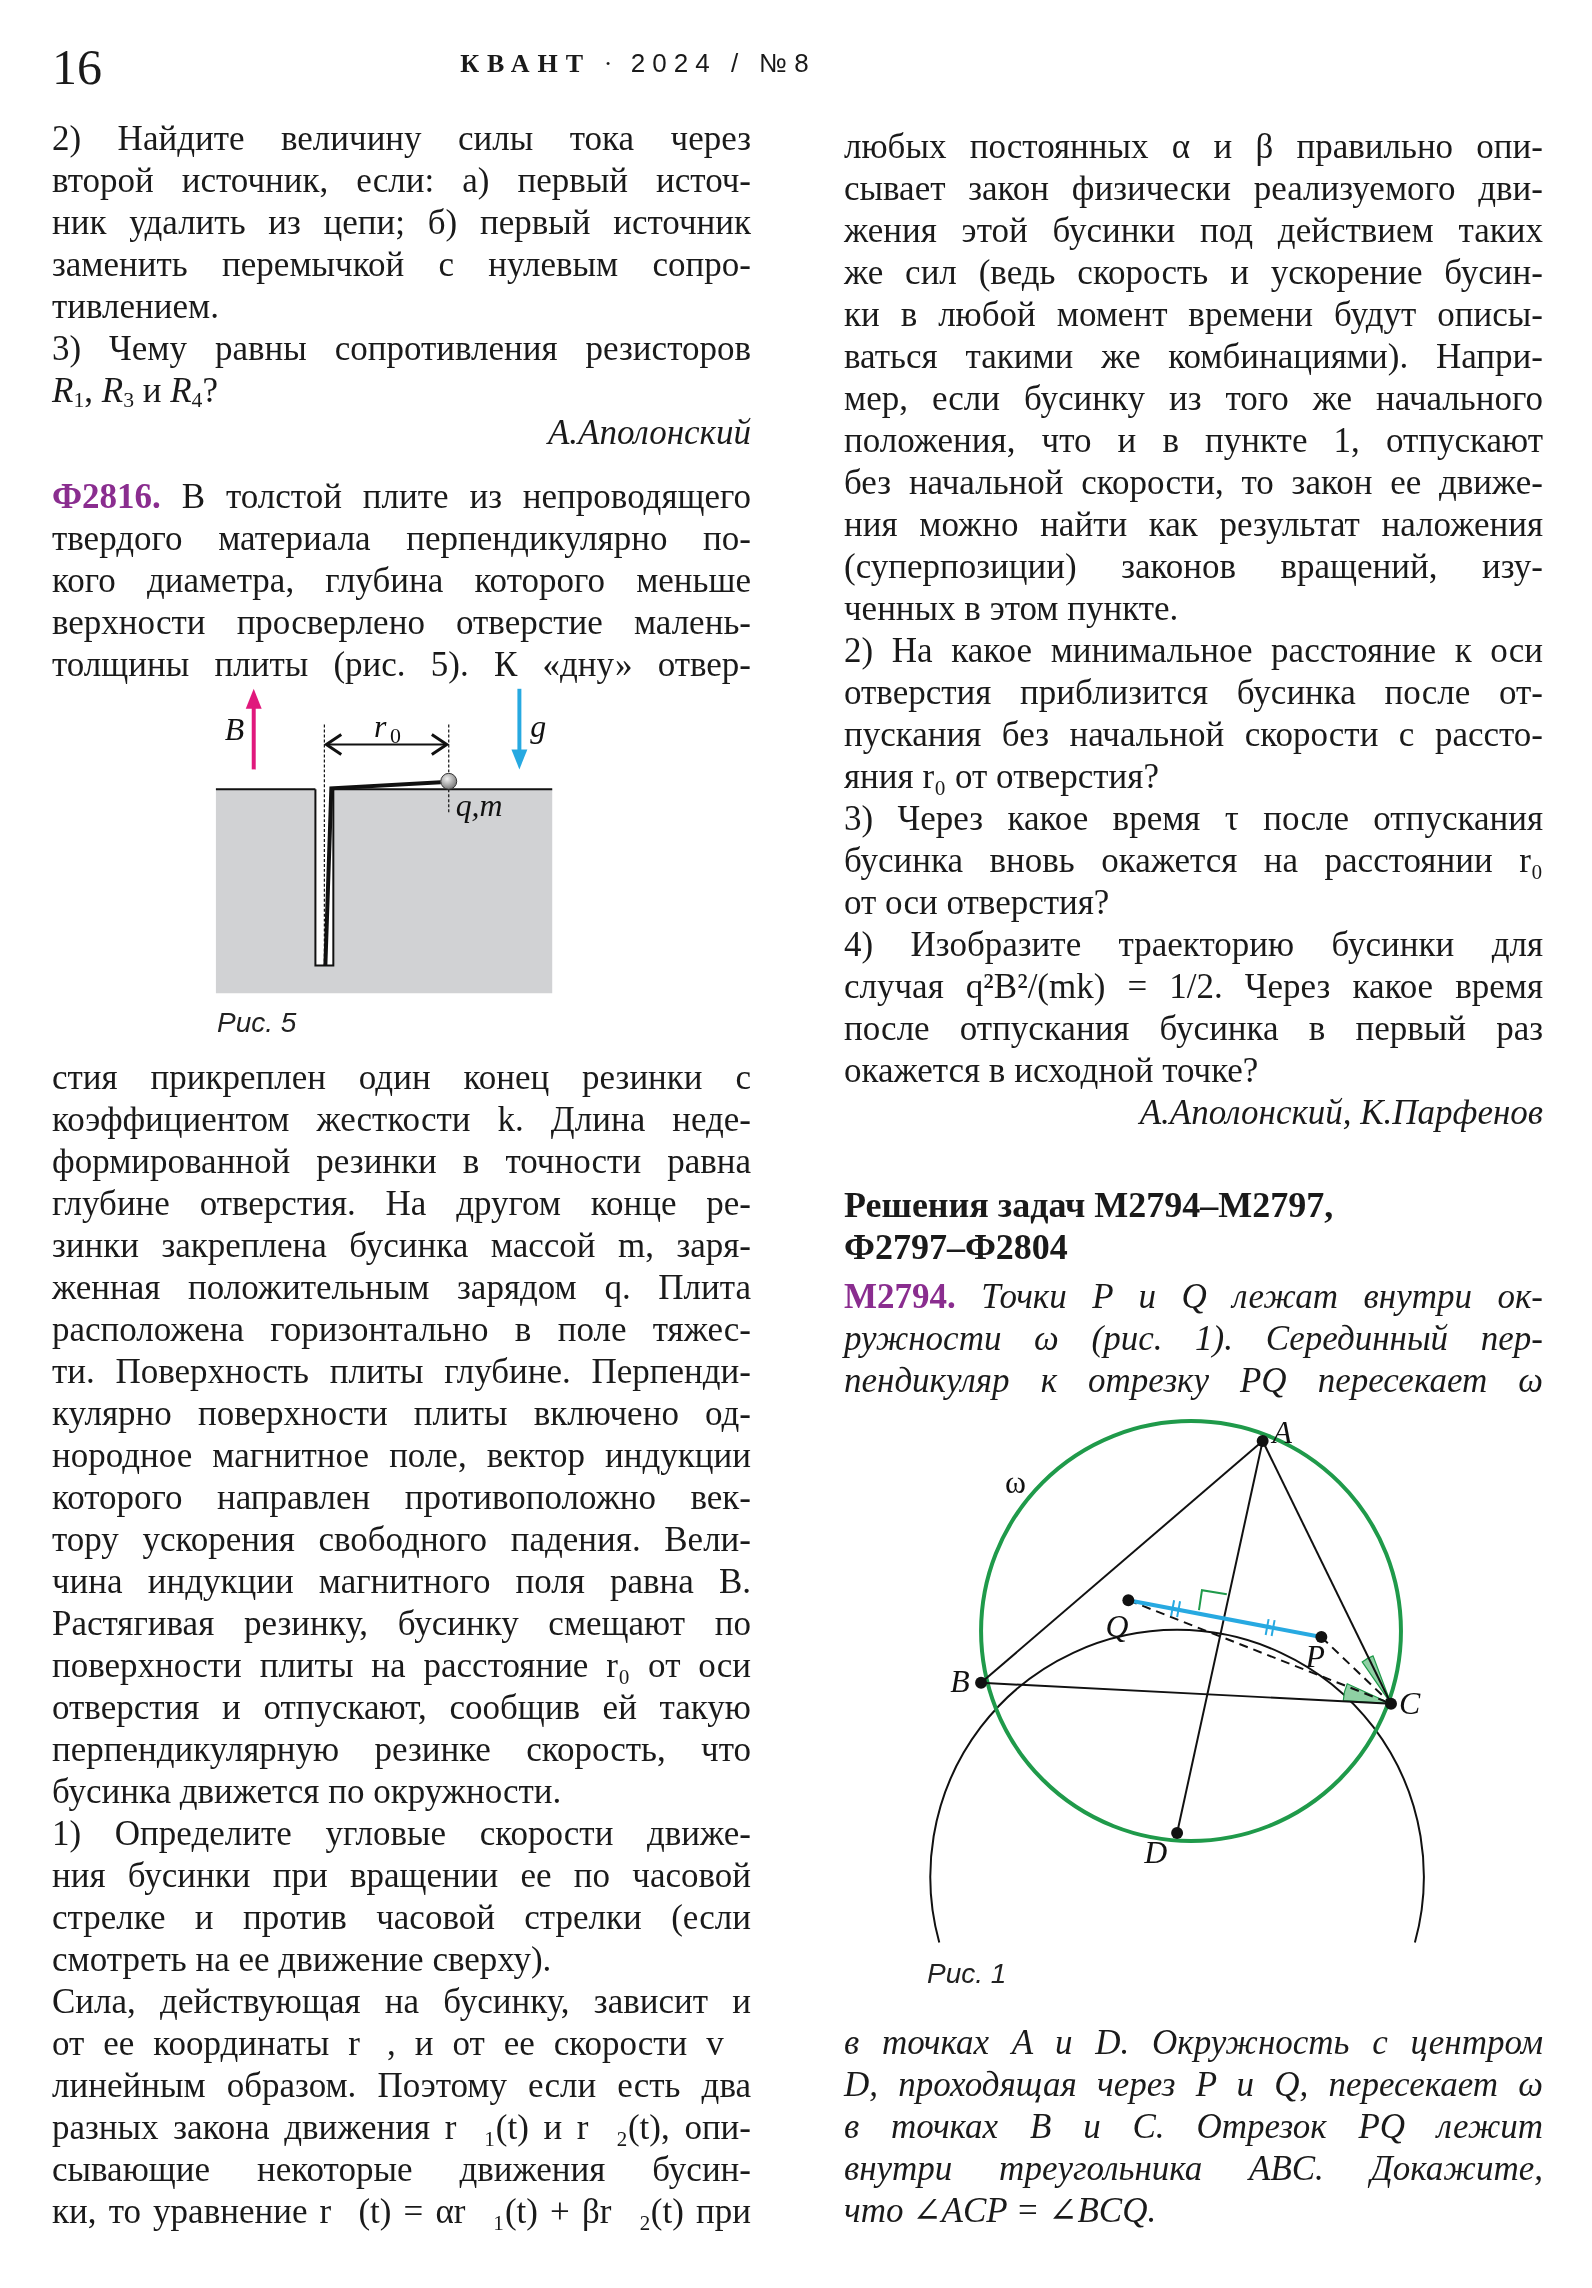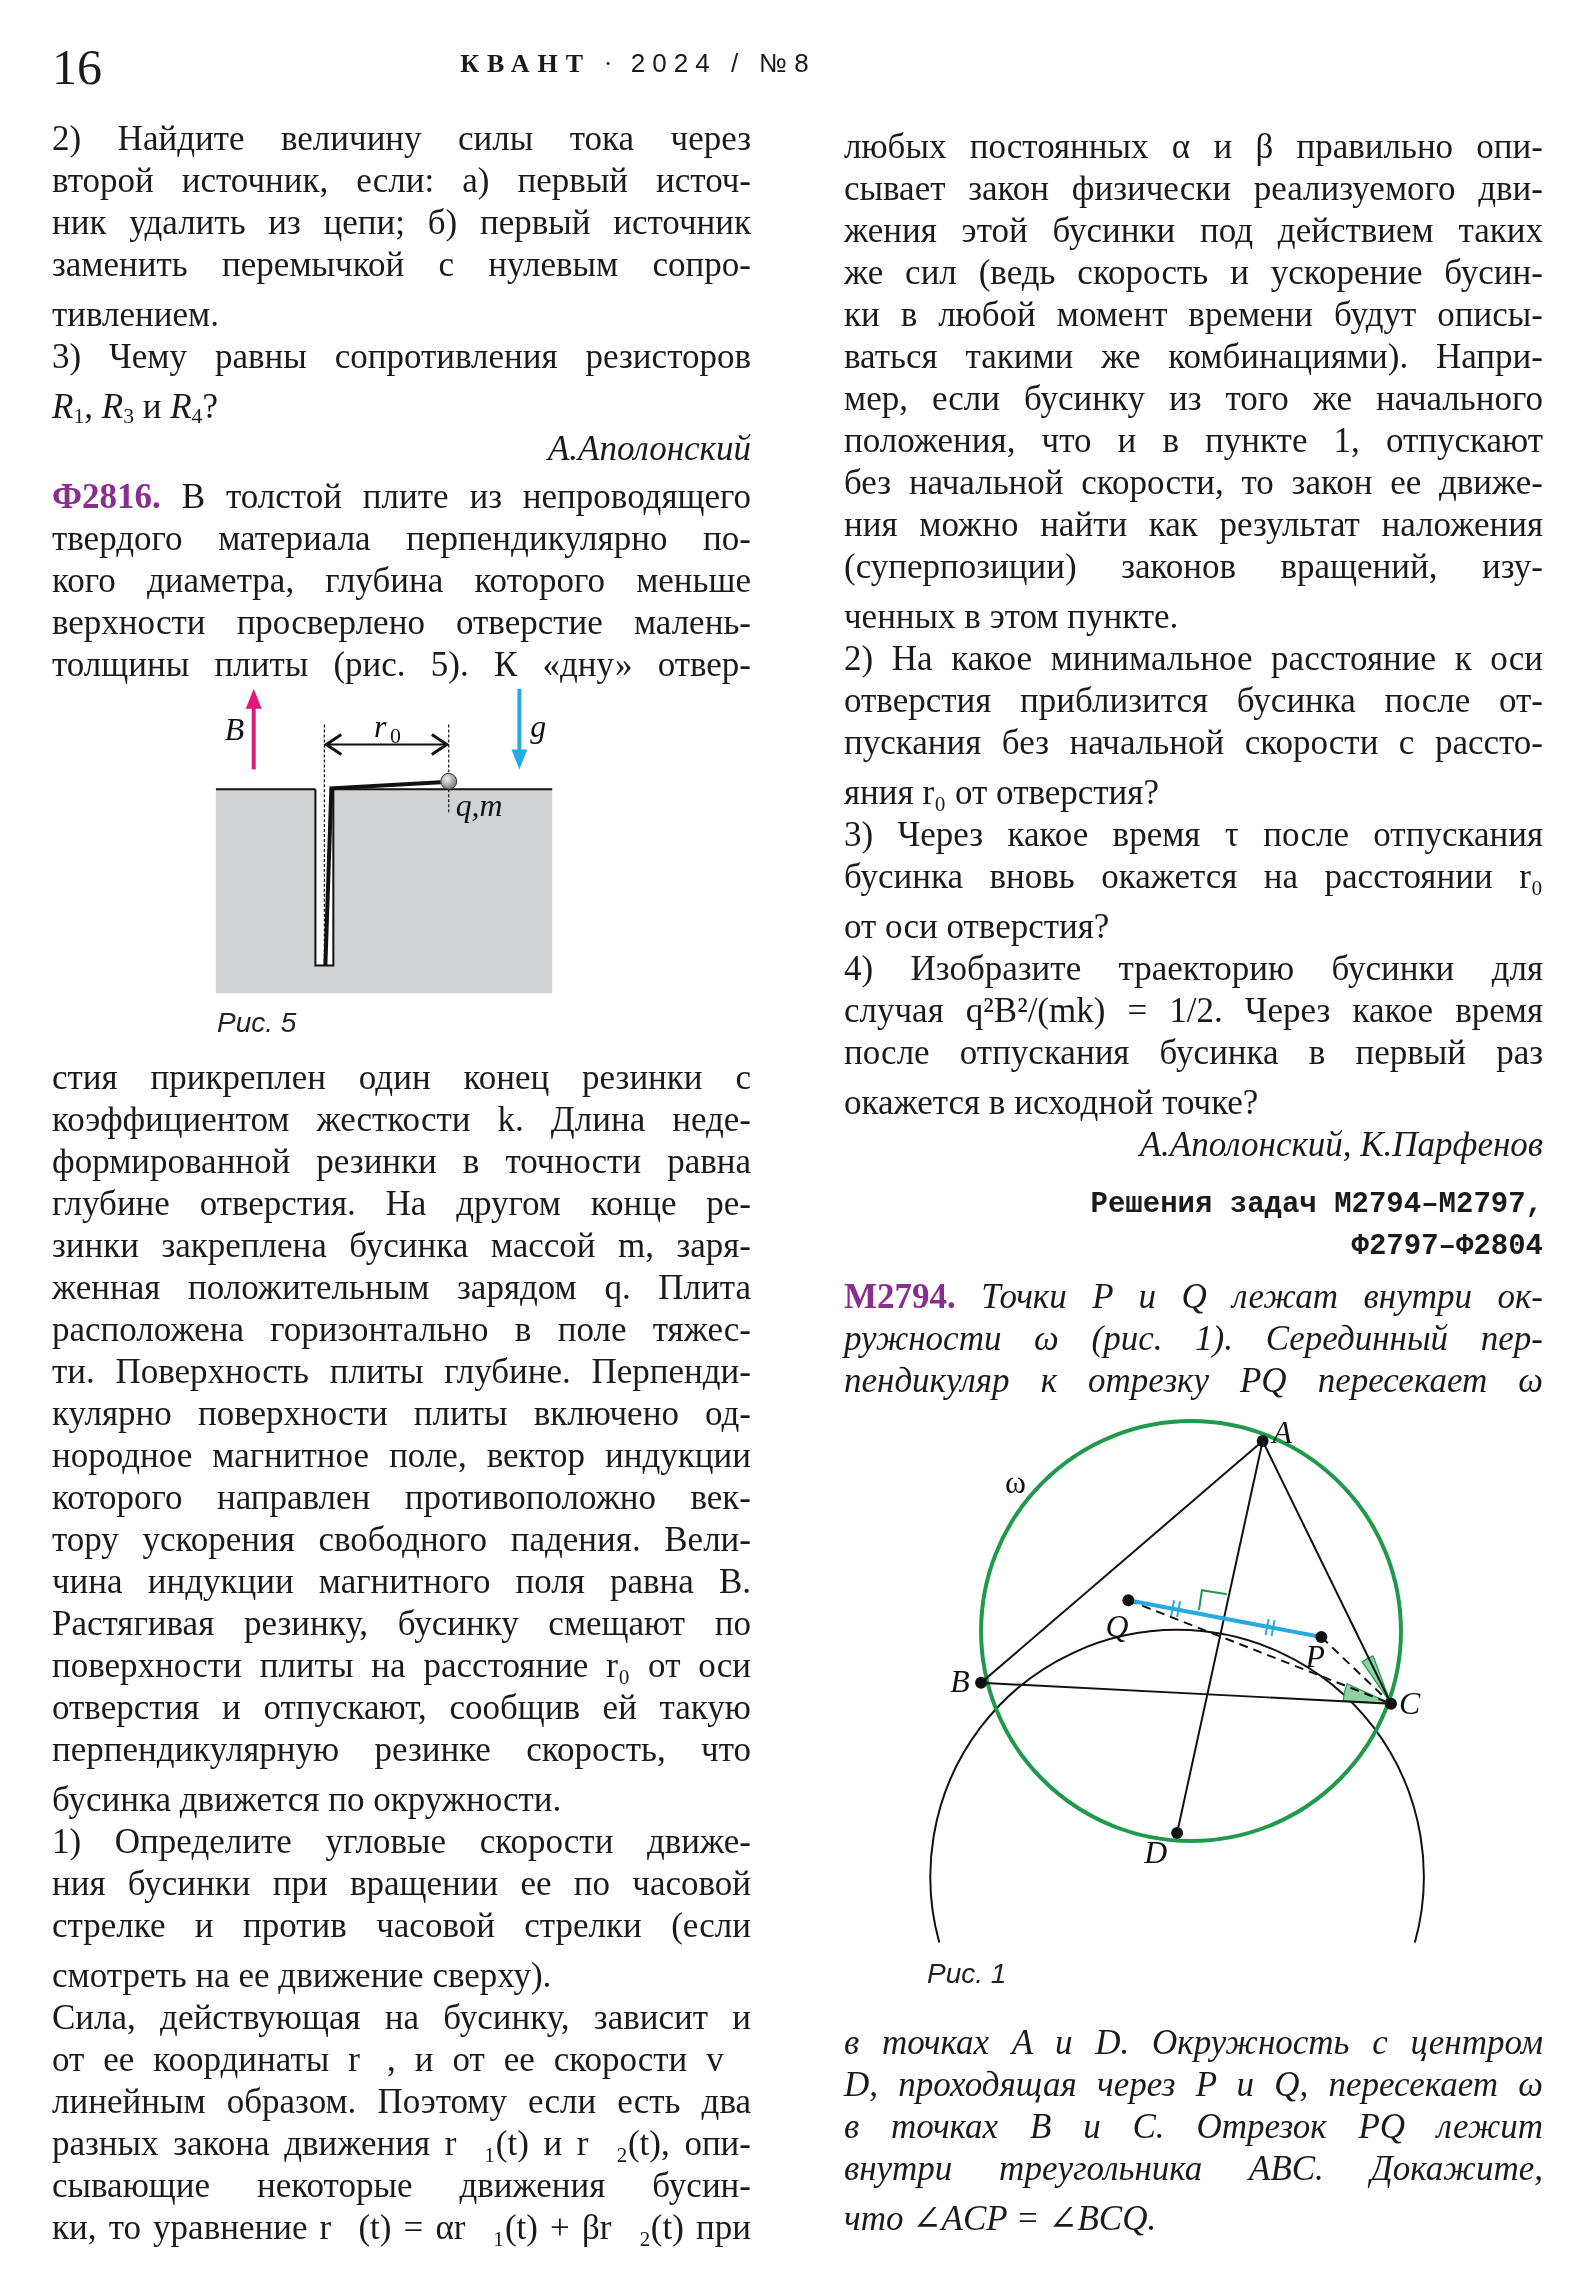--- a/index.html
+++ b/index.html
@@ -4,27 +4,27 @@
 <style>
   html,body{margin:0;padding:0;background:#fff;}
   body{width:1592px;height:2289px;position:relative;overflow:hidden;color:#1a1a1a;
        font-family:"Liberation Serif","DejaVu Serif",serif;}
   .hdr-num{position:absolute;left:52px;top:42px;font-size:50px;line-height:1;}
   .hdr-title{position:absolute;left:0;width:1276px;top:50px;text-align:center;font-size:26px;letter-spacing:6px;line-height:1;}
   .hdr-title b{font-weight:bold;letter-spacing:8px;}
   .hdr-title .issue{font-family:"Liberation Sans","DejaVu Sans",sans-serif;letter-spacing:7px;}
   .col{position:absolute;width:699px;font-size:35px;line-height:42px;text-align:justify;}
   .line{display:block;text-align:justify;text-align-last:justify;height:42px;white-space:nowrap;}
-  .line.last{text-align-last:left;margin-top:8px;}
+  .line.last{text-align-last:left;}
   .line.right{text-align:right;text-align-last:right;}
   .i{font-style:italic;}
   .pid{color:#8a2d8f;font-weight:bold;}
   .sub{font-size:0.62em;vertical-align:-0.25em;font-style:normal;}
   .author{font-style:italic;}
-  .sect{font-family:Liberation Mono, monospace;font-weight:bold;font-size:29px;line-height:42px;text-align:right;}
+  .sect{font-family:Liberation Serif, serif;font-weight:bold;font-size:36px;line-height:42px;text-align:left;}
   .cap{position:absolute;font-family:"Liberation Sans","DejaVu Sans",sans-serif;font-style:italic;font-size:28px;color:#222;}
   svg{position:absolute;left:0;top:0;}
   .lbl{font-family:"Liberation Serif","DejaVu Serif",serif;font-style:italic;font-size:32px;fill:#111;}
 </style>
 </head>
 <body>
 
 <div class="hdr-num">16</div>
 <div class="hdr-title">
   <b>КВАНТ</b>

